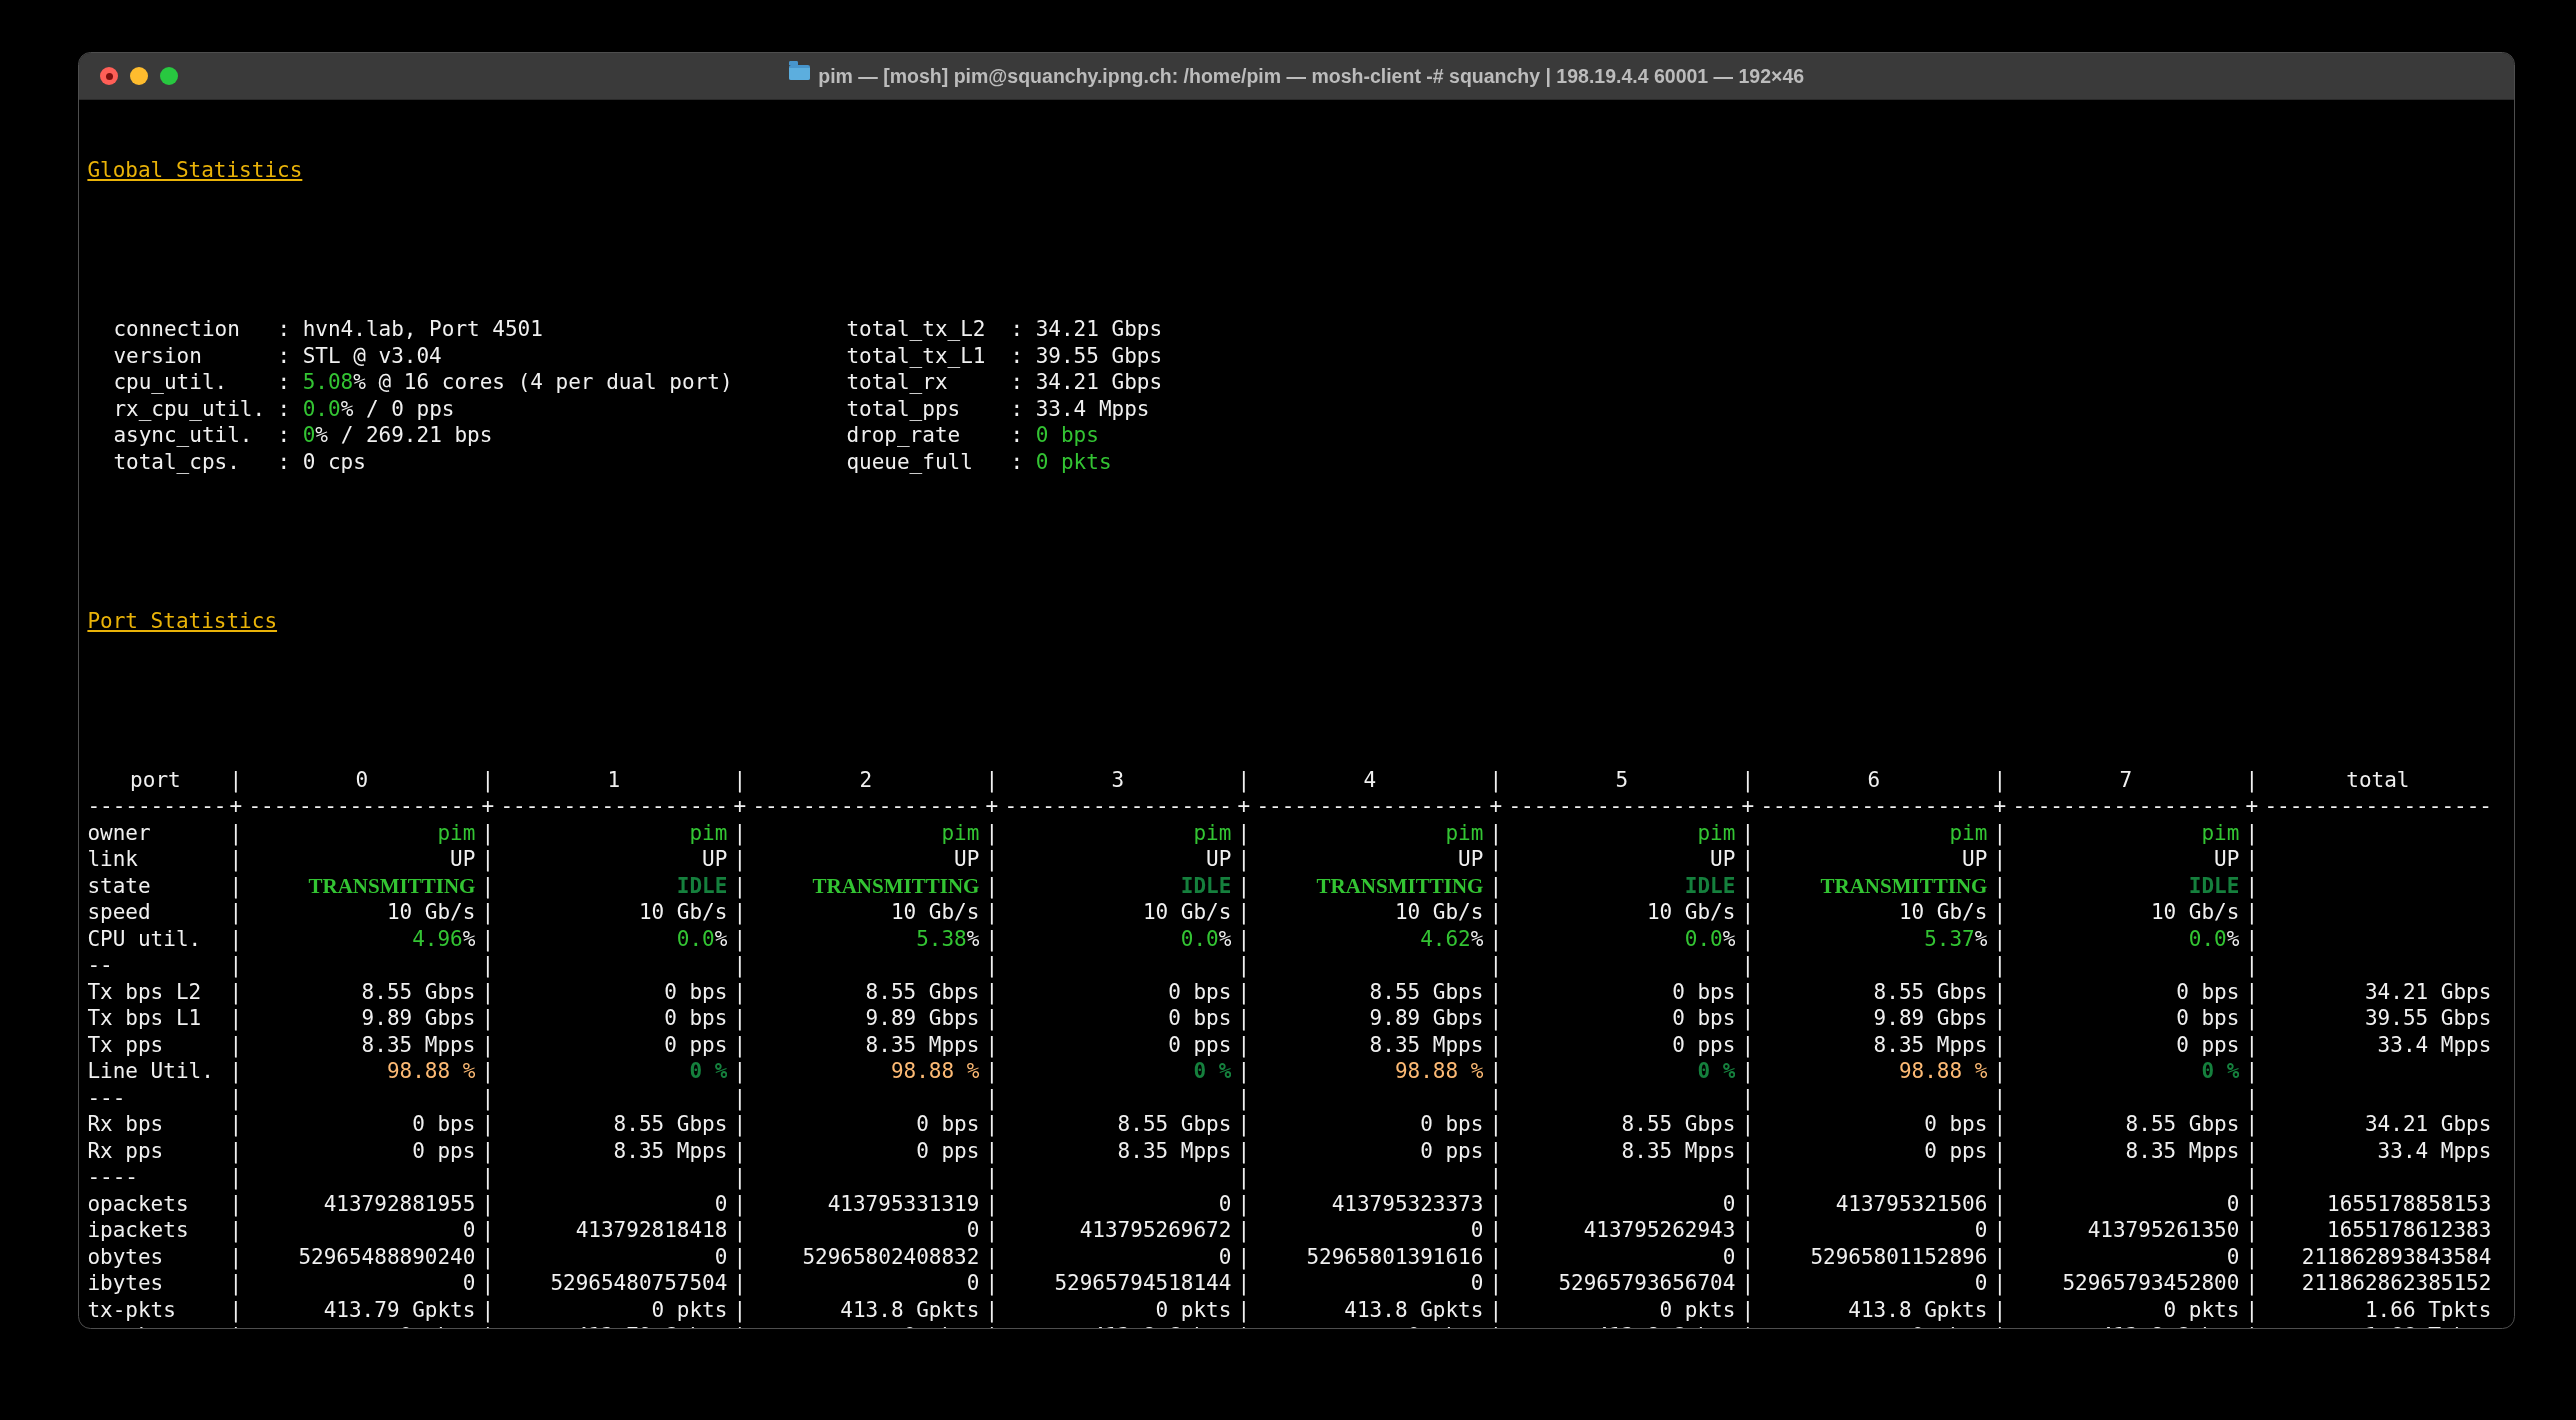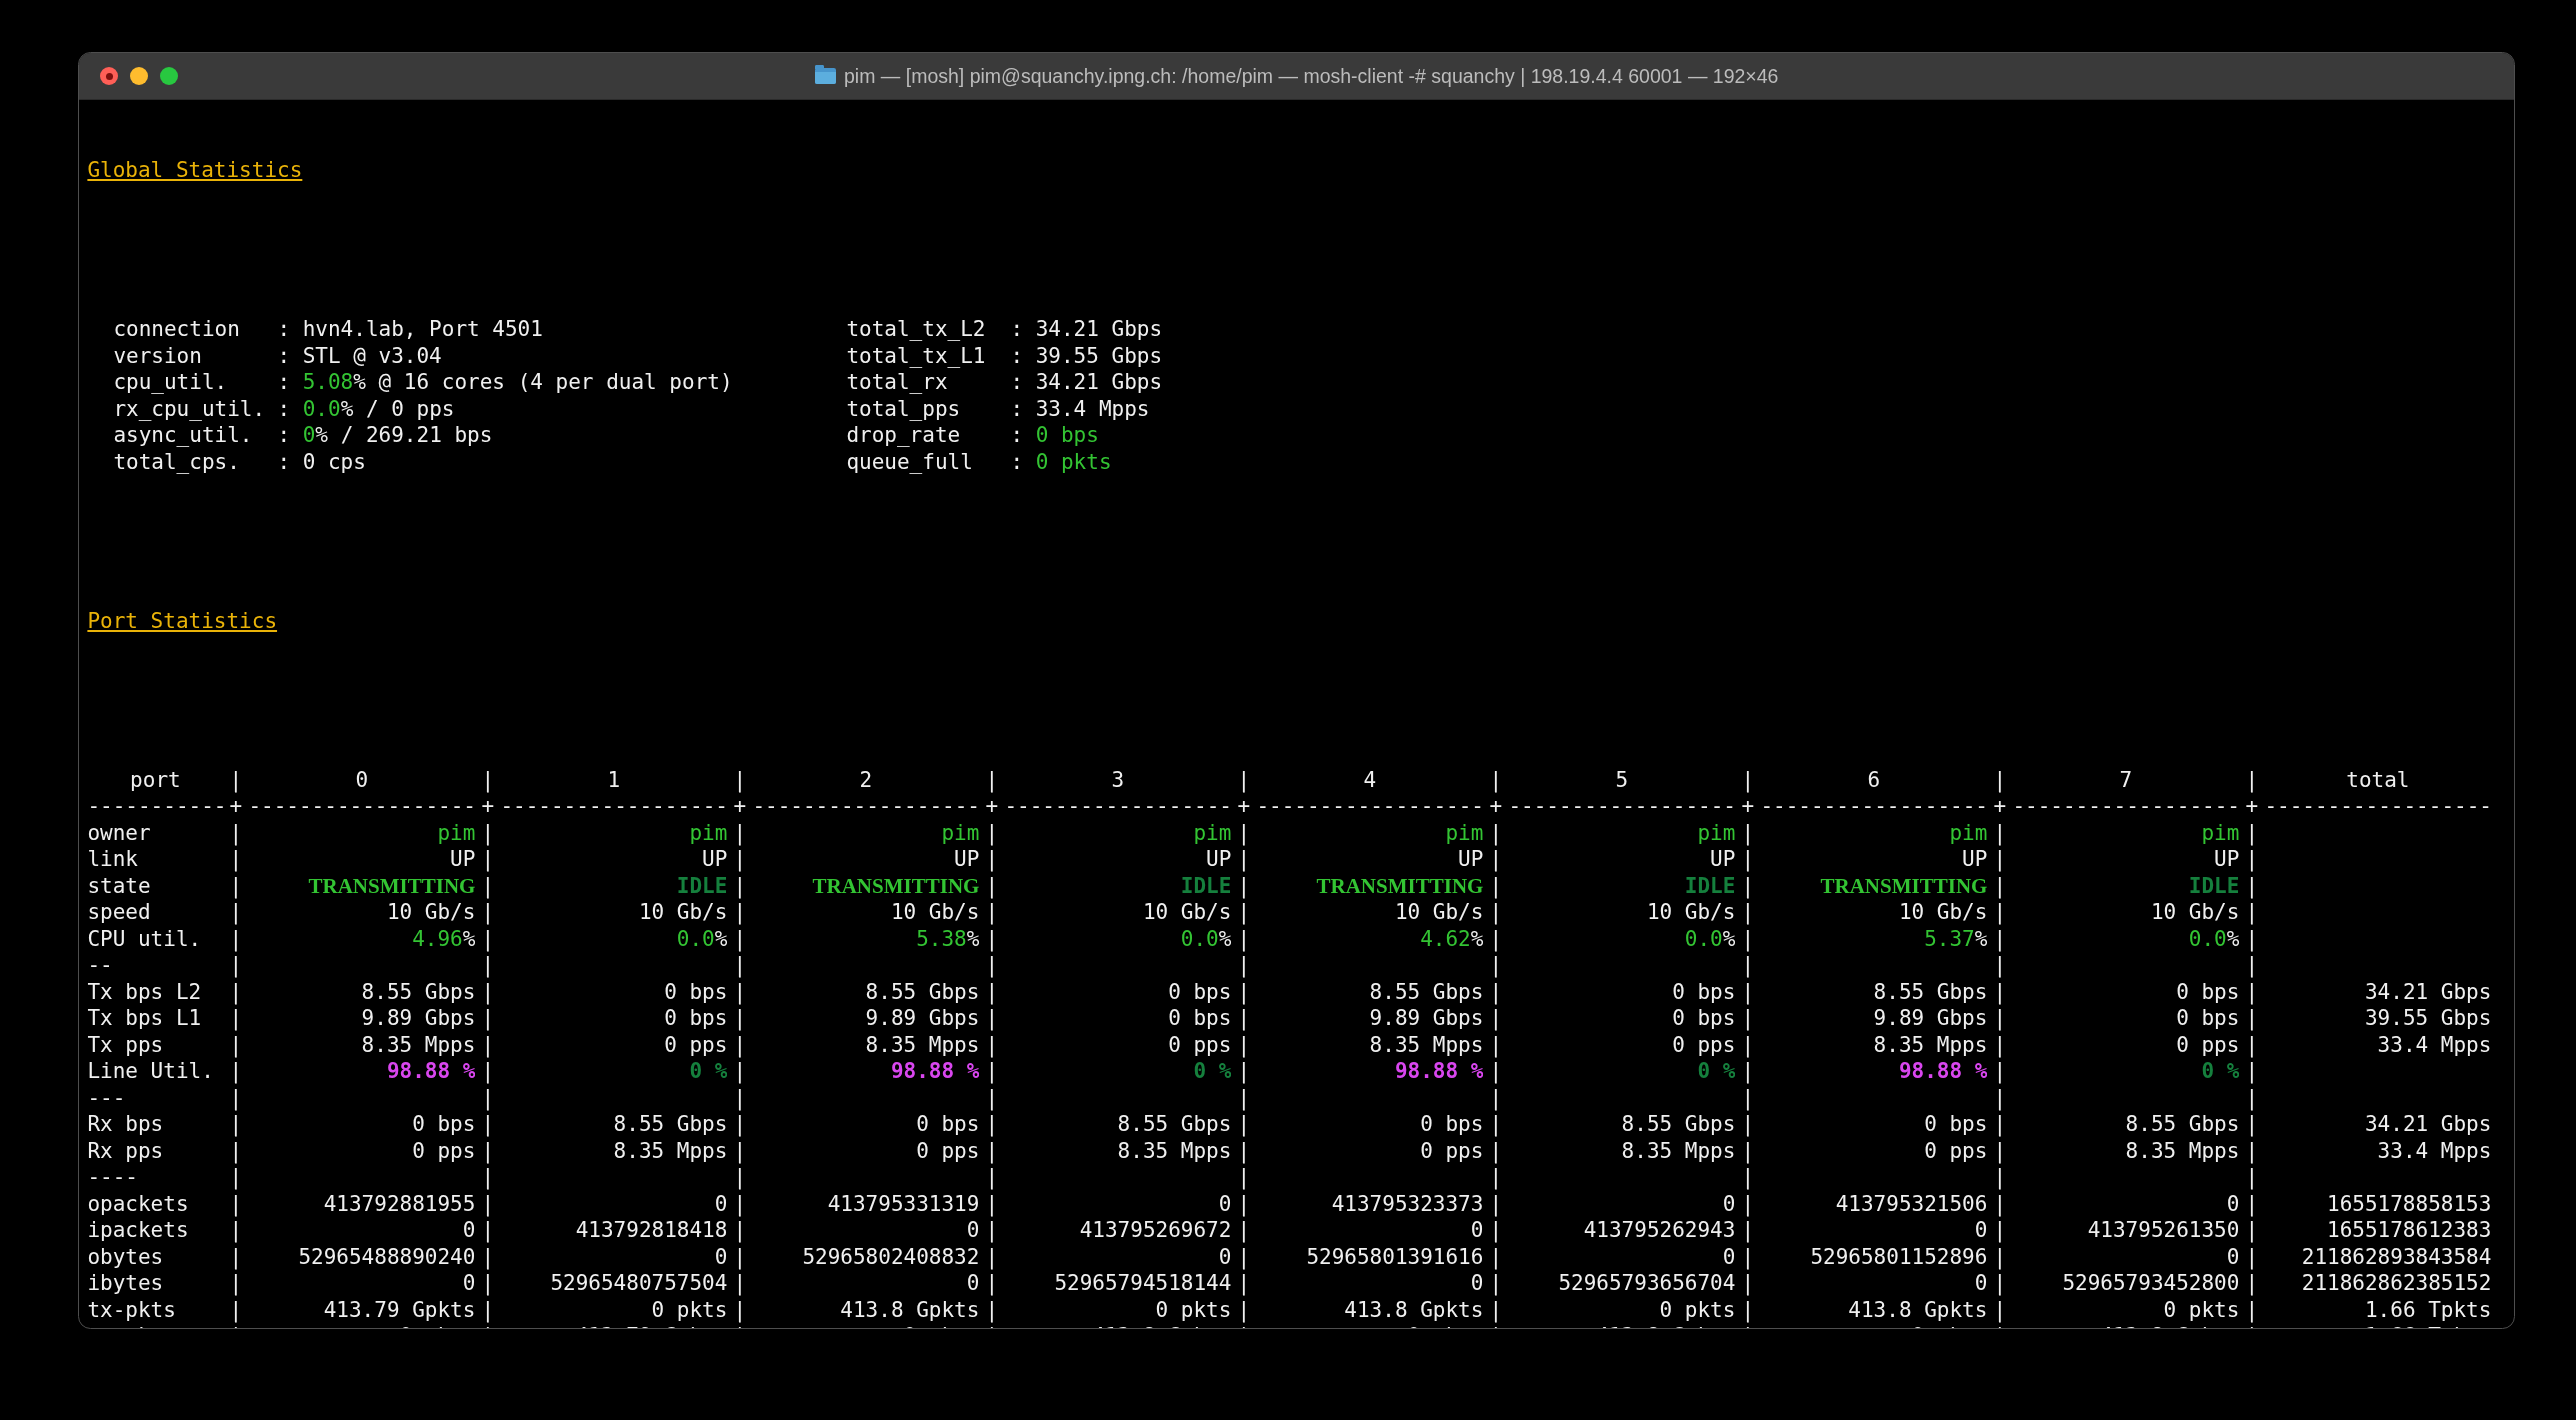--- a/index.html
+++ b/index.html
@@ -8,38 +8,38 @@
     background:#000;border:0.7px solid #4e4e4e;border-radius:12.5px;
     box-shadow:0 35px 97px rgba(0,0,0,.85);overflow:hidden;}
   .titlebar{position:relative;height:46px;background:#3a3a3a;border-bottom:0.7px solid #2b2b2b;
     display:flex;align-items:center;justify-content:center;}
   .lights{position:absolute;left:21px;top:0;height:100%;display:flex;align-items:center;gap:12px;}
   .light{width:18px;height:18px;border-radius:50%;display:inline-flex;align-items:center;justify-content:center;}
   .light.red{background:#ff5f57;}
   .light.red .dot{width:7px;height:7px;border-radius:50%;background:#7d100e;}
   .light.yellow{background:#febc2e;}
   .light.green{background:#28c840;}
-  .title{font-family:"Liberation Sans",sans-serif;font-size:19.5px;font-weight:400;color:#bcbcbc;
-    display:flex;align-items:center;white-space:pre;}
+  .title{font-family:"Liberation Sans",sans-serif;font-size:19.5px;font-weight:700;color:#bcbcbc;
+    display:flex;align-items:flex-start;white-space:pre;}
   .folder-icon{position:relative;display:inline-block;width:21px;height:15.3px;background:#4795cc;
     border-radius:2.1px;margin-right:8.4px;}
   .folder-icon::before{content:"";position:absolute;top:-3.5px;left:0;width:9px;height:4.2px;
     background:#4795cc;border-radius:1.4px 1.4px 0 0;}
   .folder-icon::after{content:"";position:absolute;top:3.5px;left:0;right:0;bottom:0;
     background:#5caede;border-radius:0 0 2.1px 2.1px;}
 
   .term{position:relative;height:1229px;padding:4.2px 8.4px 0;white-space:pre;overflow:hidden;
     font-family:"DejaVu Sans Mono",monospace;font-size:21px;line-height:26.5px;color:#f0f0f0;}
   .line{height:26.5px;overflow:hidden;}
   .heading{color:#eab308;text-decoration:underline;}
   .w{color:#f0f0f0;}
   .g{color:#33c433;}
   .gb{color:#33c433;font-weight:bold;font-family:Liberation Serif, serif;}
   .wb{color:#15803d;font-weight:bold;}
-  .bb{color:#d946ef;font-weight:bold;}
+  .bb{color:#fdba74;font-weight:normal;}
 
   .gcol .glabel{display:inline-block;width:164px;}
   .gleft{display:inline-block;width:733px;margin-left:26px;}
 
   .rl{display:inline-block;width:136px;overflow:hidden;vertical-align:top;}
   .pp{display:inline-block;width:25px;text-align:center;overflow:hidden;vertical-align:top;color:#f0f0f0;}
   .cv{display:inline-block;width:227px;text-align:right;overflow:hidden;vertical-align:top;}
   .hc{text-align:center;}
   .dash{color:#f0f0f0;}
   .dash .cv{text-align:left;}

